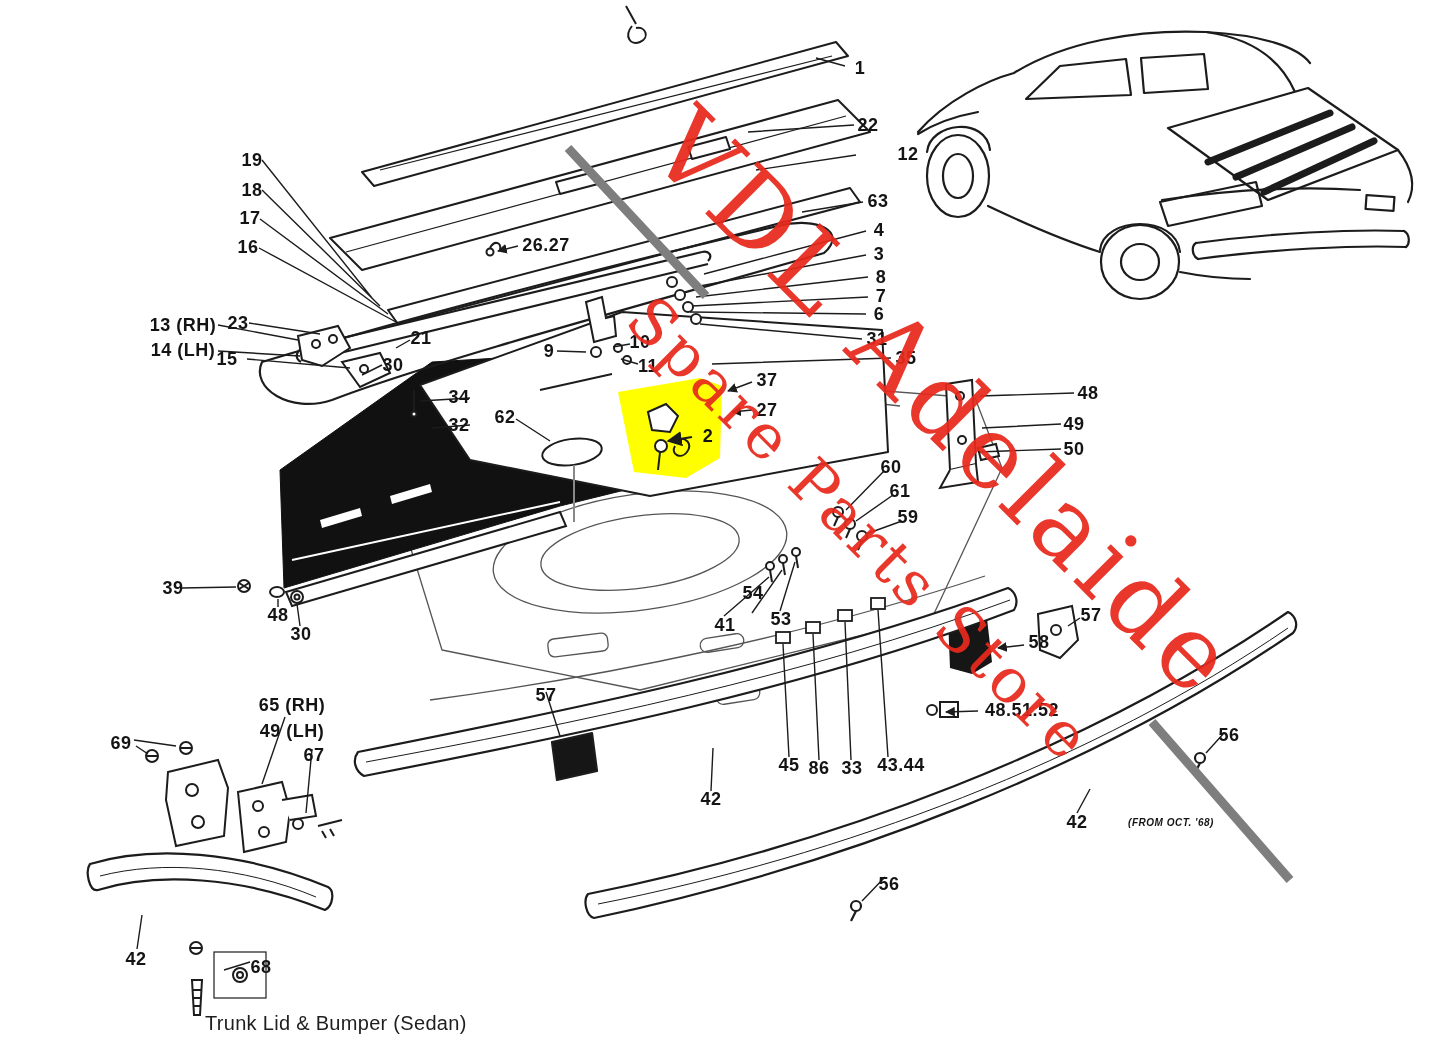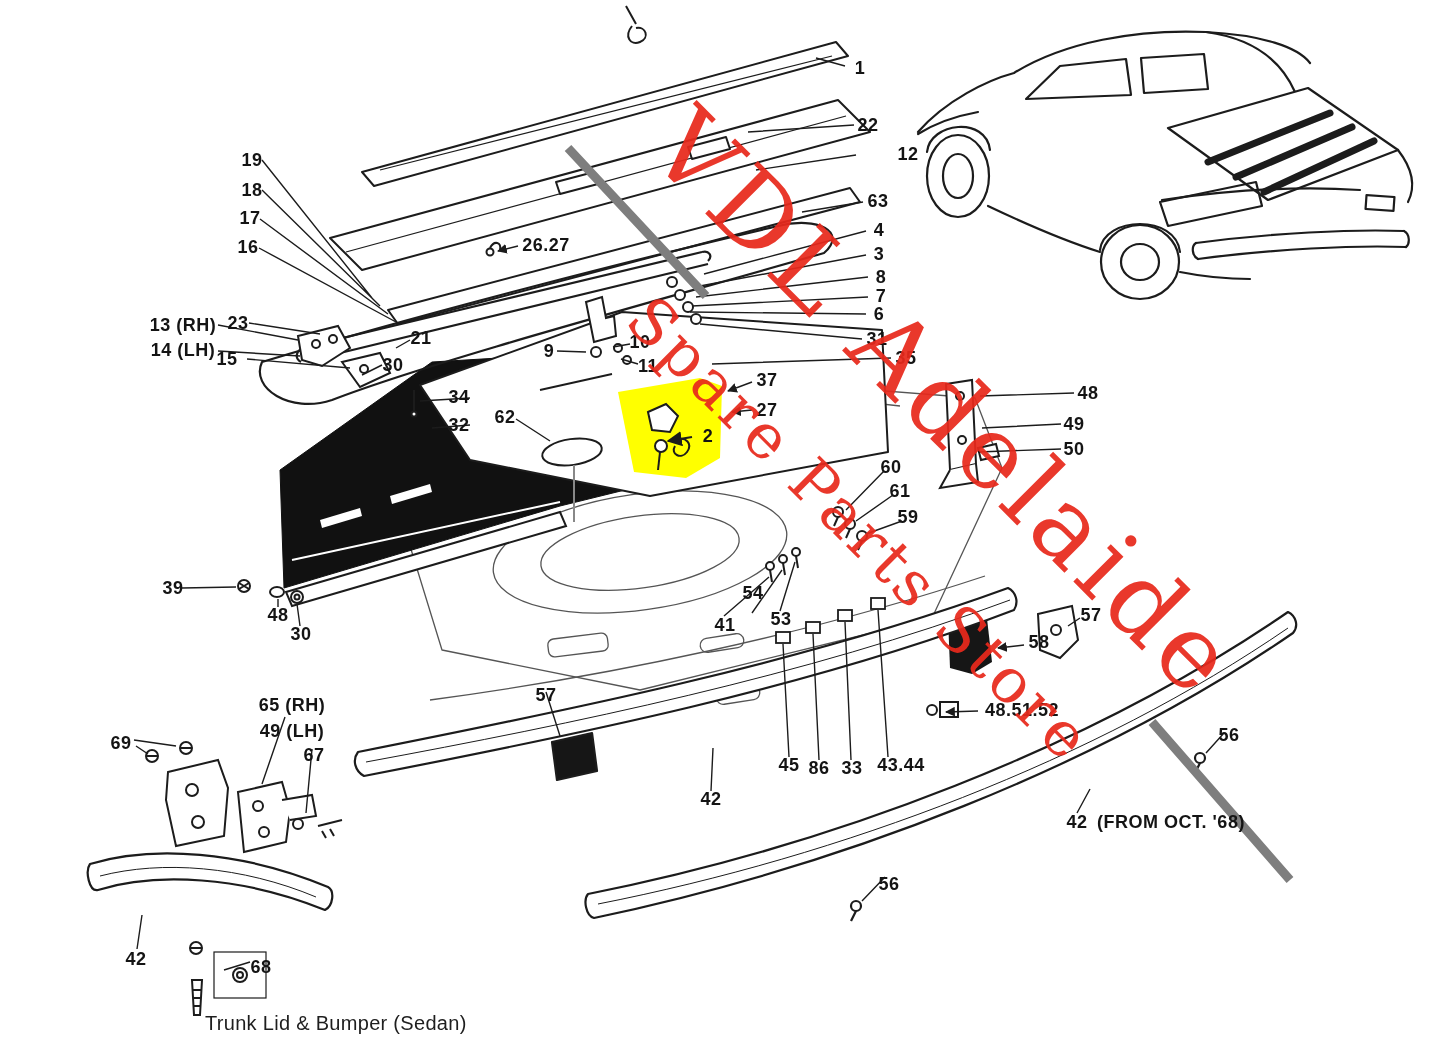--- a/index.html
+++ b/index.html
@@ -1,21 +1,21 @@
 <!DOCTYPE html>
 <html><head>
 <meta charset="utf-8">
 <style>
   html,body{margin:0;padding:0;background:#fff;}
   .stage{position:relative;width:1445px;height:1061px;background:#fff;overflow:hidden;
          font-family:"Liberation Sans",sans-serif;}
   .stage svg{position:absolute;left:0;top:0;z-index:1;}
   .lbl{position:absolute;z-index:3;transform:translate(-50%,-50%);
        font:700 18px "Liberation Sans",sans-serif;color:#141414;white-space:nowrap;letter-spacing:.5px;}
-  .lbl.sm{font-size:18px;}
+  .lbl.sm{font-size:10px;font-style:italic;}
   .wm{position:absolute;z-index:5;transform-origin:0 0;transform:rotate(45deg);
       color:#e8291c;opacity:.93;font-family:"DejaVu Serif",serif;white-space:nowrap;pointer-events:none;}
   .wm1{left:712px;top:86px;font-size:102px;letter-spacing:6px;}
   .wm2{left:664px;top:282px;font-size:62px;letter-spacing:4px;}
   .caption{position:absolute;left:205px;top:1012px;z-index:3;
            font:400 20px "Liberation Sans",sans-serif;color:#1e1e1e;letter-spacing:.3px;}
 </style>
 </head>
 <body>
 

